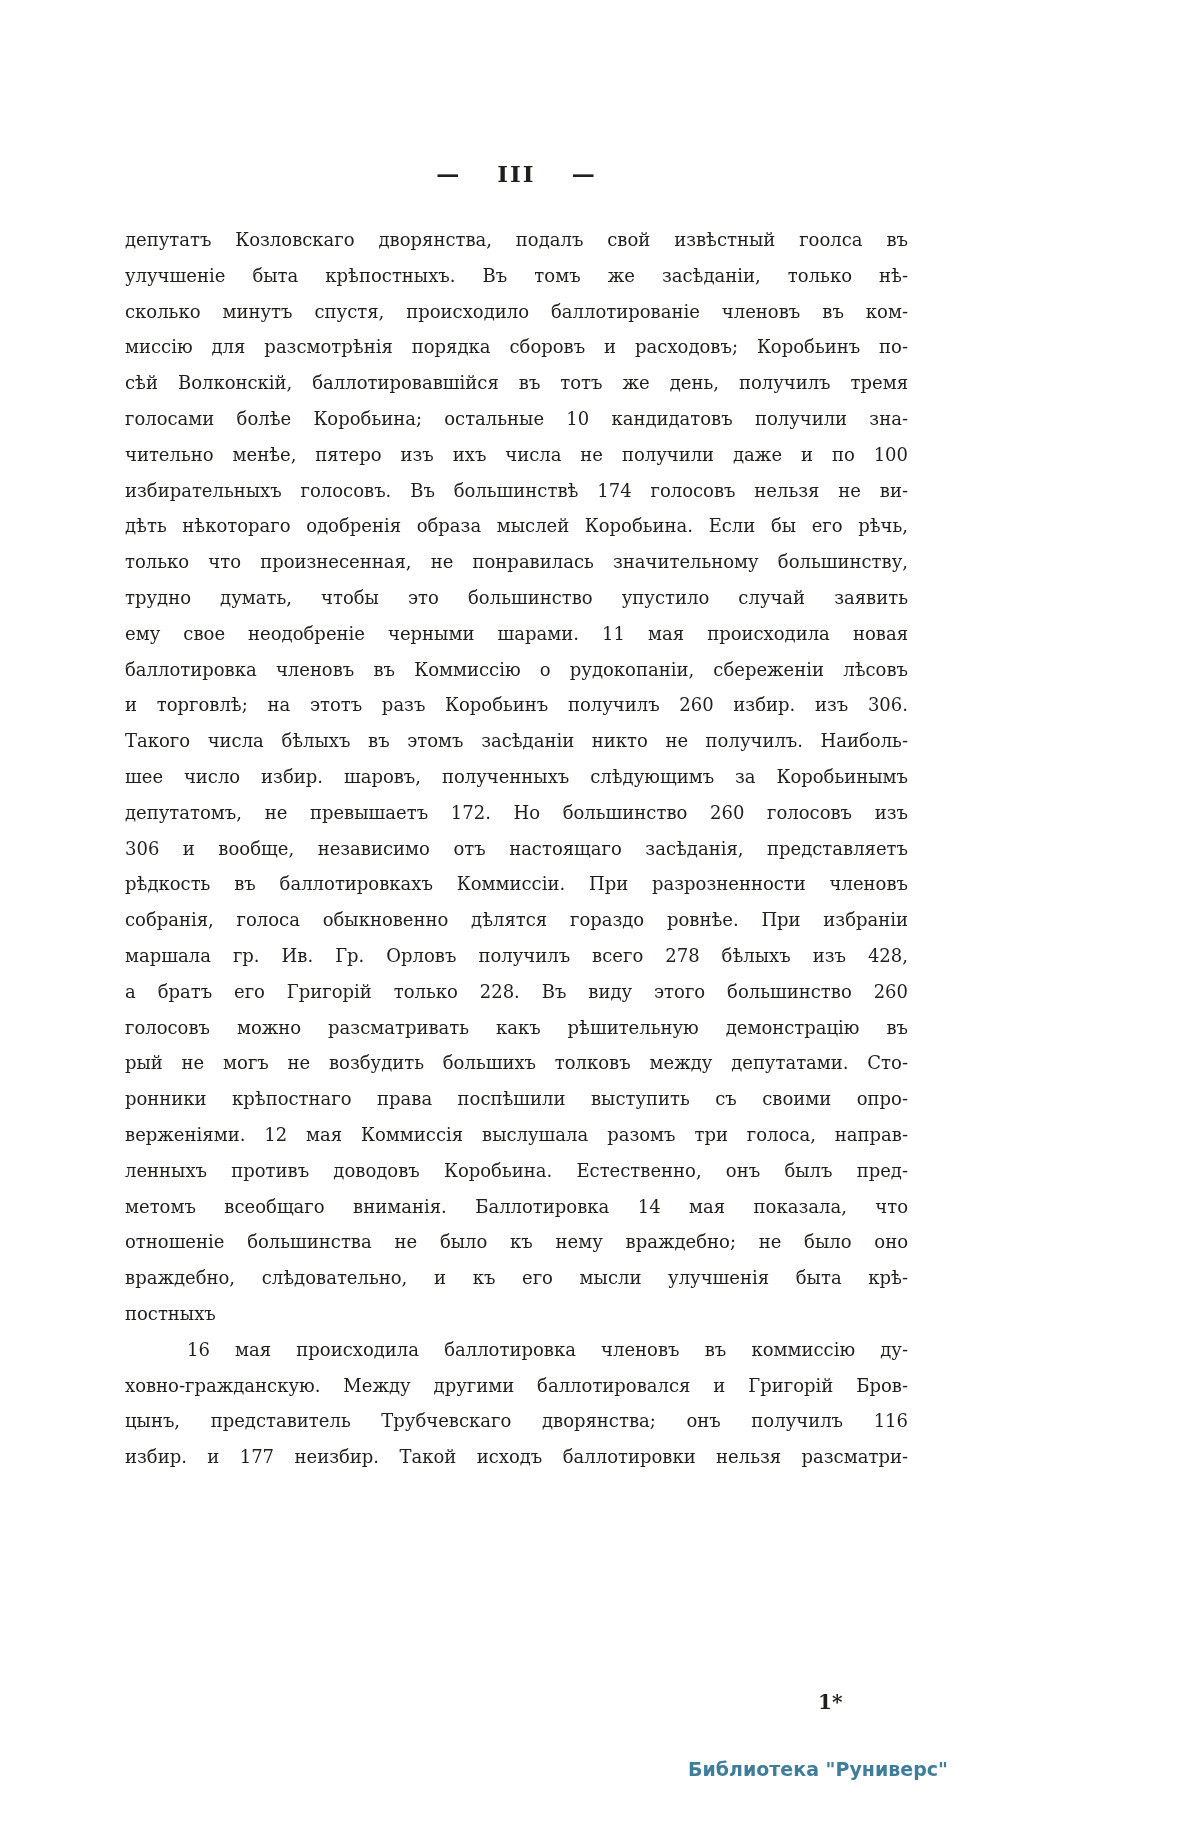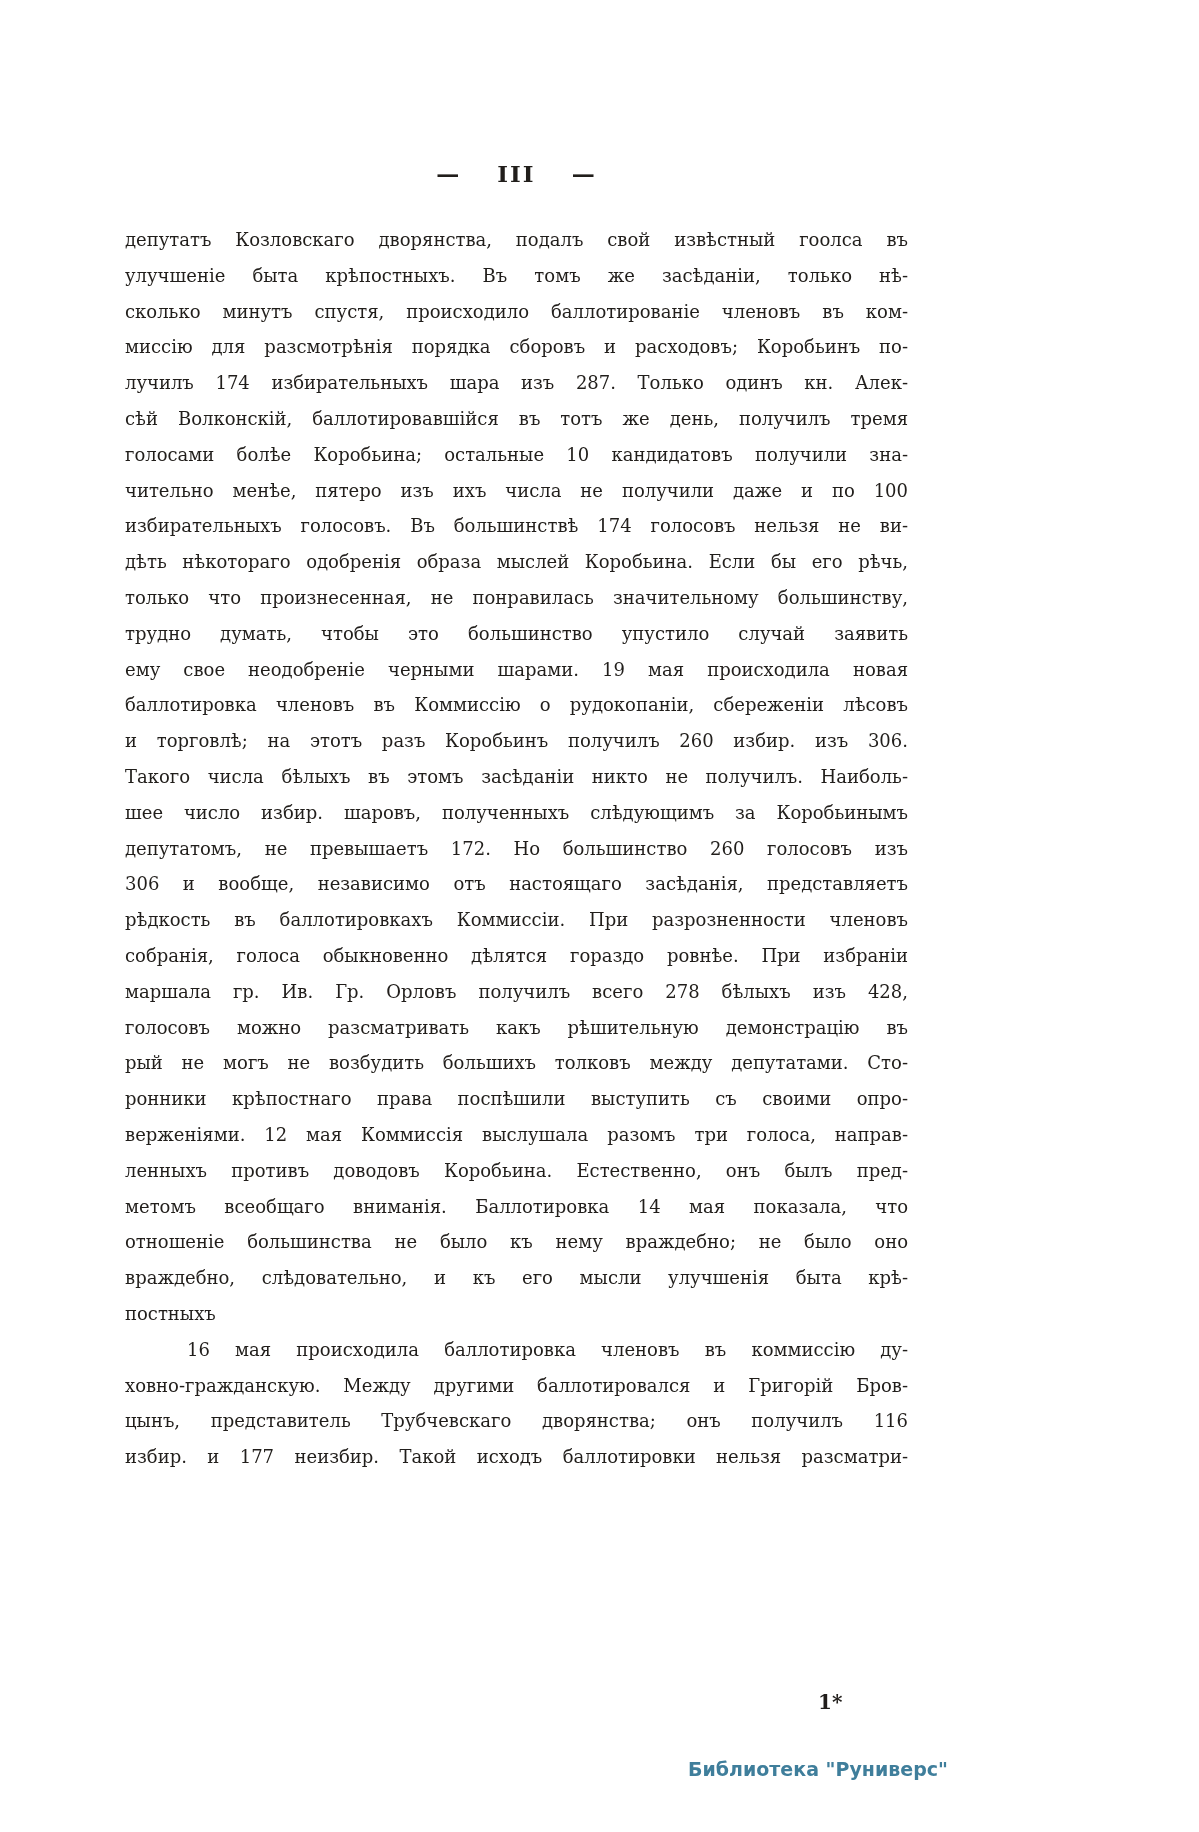--- a/index.html
+++ b/index.html
@@ -70,38 +70,38 @@
 <body>
 
 <div class="page" style="background: rgb(255, 255, 255); color: rgb(33, 30, 27);">
   <div class="page-header">— III —</div>
 
   <div class="text-body">
       <div class="line">депутатъ Козловскаго дворянства, подалъ свой извѣстный гоолса въ</div>
       <div class="line">улучшеніе быта крѣпостныхъ. Въ томъ же засѣданіи, только нѣ-</div>
       <div class="line">сколько минутъ спустя, происходило баллотированіе членовъ въ ком-</div>
       <div class="line">миссію для разсмотрѣнія порядка сборовъ и расходовъ; Коробьинъ по-</div>
-      <div class="line">лучилъ 174 избирательныхъ шара изъ 287. Только одинъ кн. Алек-</div>
       <div class="line">сѣй Волконскій, баллотировавшійся въ тотъ же день, получилъ тремя</div>
       <div class="line">голосами болѣе Коробьина; остальные 10 кандидатовъ получили зна-</div>
       <div class="line">чительно менѣе, пятеро изъ ихъ числа не получили даже и по 100</div>
       <div class="line">избирательныхъ голосовъ. Въ большинствѣ 174 голосовъ нельзя не ви-</div>
       <div class="line">дѣть нѣкотораго одобренія образа мыслей Коробьина. Если бы его рѣчь,</div>
       <div class="line">только что произнесенная, не понравилась значительному большинству,</div>
       <div class="line">трудно думать, чтобы это большинство упустило случай заявить</div>
-      <div class="line">ему свое неодобреніе черными шарами. 19 мая происходила новая</div>
+      <div class="line">ему свое неодобреніе черными шарами. 11 мая происходила новая</div>
       <div class="line">баллотировка членовъ въ Коммиссію о рудокопаніи, сбереженіи лѣсовъ</div>
       <div class="line">и торговлѣ; на этотъ разъ Коробьинъ получилъ 260 избир. изъ 306.</div>
       <div class="line">Такого числа бѣлыхъ въ этомъ засѣданіи никто не получилъ. Наиболь-</div>
       <div class="line">шее число избир. шаровъ, полученныхъ слѣдующимъ за Коробьинымъ</div>
       <div class="line">депутатомъ, не превышаетъ 172. Но большинство 260 голосовъ изъ</div>
       <div class="line">306 и вообще, независимо отъ настоящаго засѣданія, представляетъ</div>
       <div class="line">рѣдкость въ баллотировкахъ Коммиссіи. При разрозненности членовъ</div>
       <div class="line">собранія, голоса обыкновенно дѣлятся гораздо ровнѣе. При избраніи</div>
       <div class="line">маршала гр. Ив. Гр. Орловъ получилъ всего 278 бѣлыхъ изъ 428,</div>
+      <div class="line">а братъ его Григорій только 228. Въ виду этого большинство 260</div>
       <div class="line">голосовъ можно разсматривать какъ рѣшительную демонстрацію въ</div>
       <div class="line">рый не могъ не возбудить большихъ толковъ между депутатами. Сто-</div>
       <div class="line">ронники крѣпостнаго права поспѣшили выступить съ своими опро-</div>
       <div class="line">верженіями. 12 мая Коммиссія выслушала разомъ три голоса, направ-</div>
       <div class="line">ленныхъ противъ доводовъ Коробьина. Естественно, онъ былъ пред-</div>
       <div class="line">метомъ всеобщаго вниманія. Баллотировка 14 мая показала, что</div>
       <div class="line">отношеніе большинства не было къ нему враждебно; не было оно</div>
       <div class="line">враждебно, слѣдовательно, и къ его мысли улучшенія быта крѣ-</div>
       <div class="line flush-left">постныхъ</div>
       <div class="line indent">16 мая происходила баллотировка членовъ въ коммиссію ду-</div>

